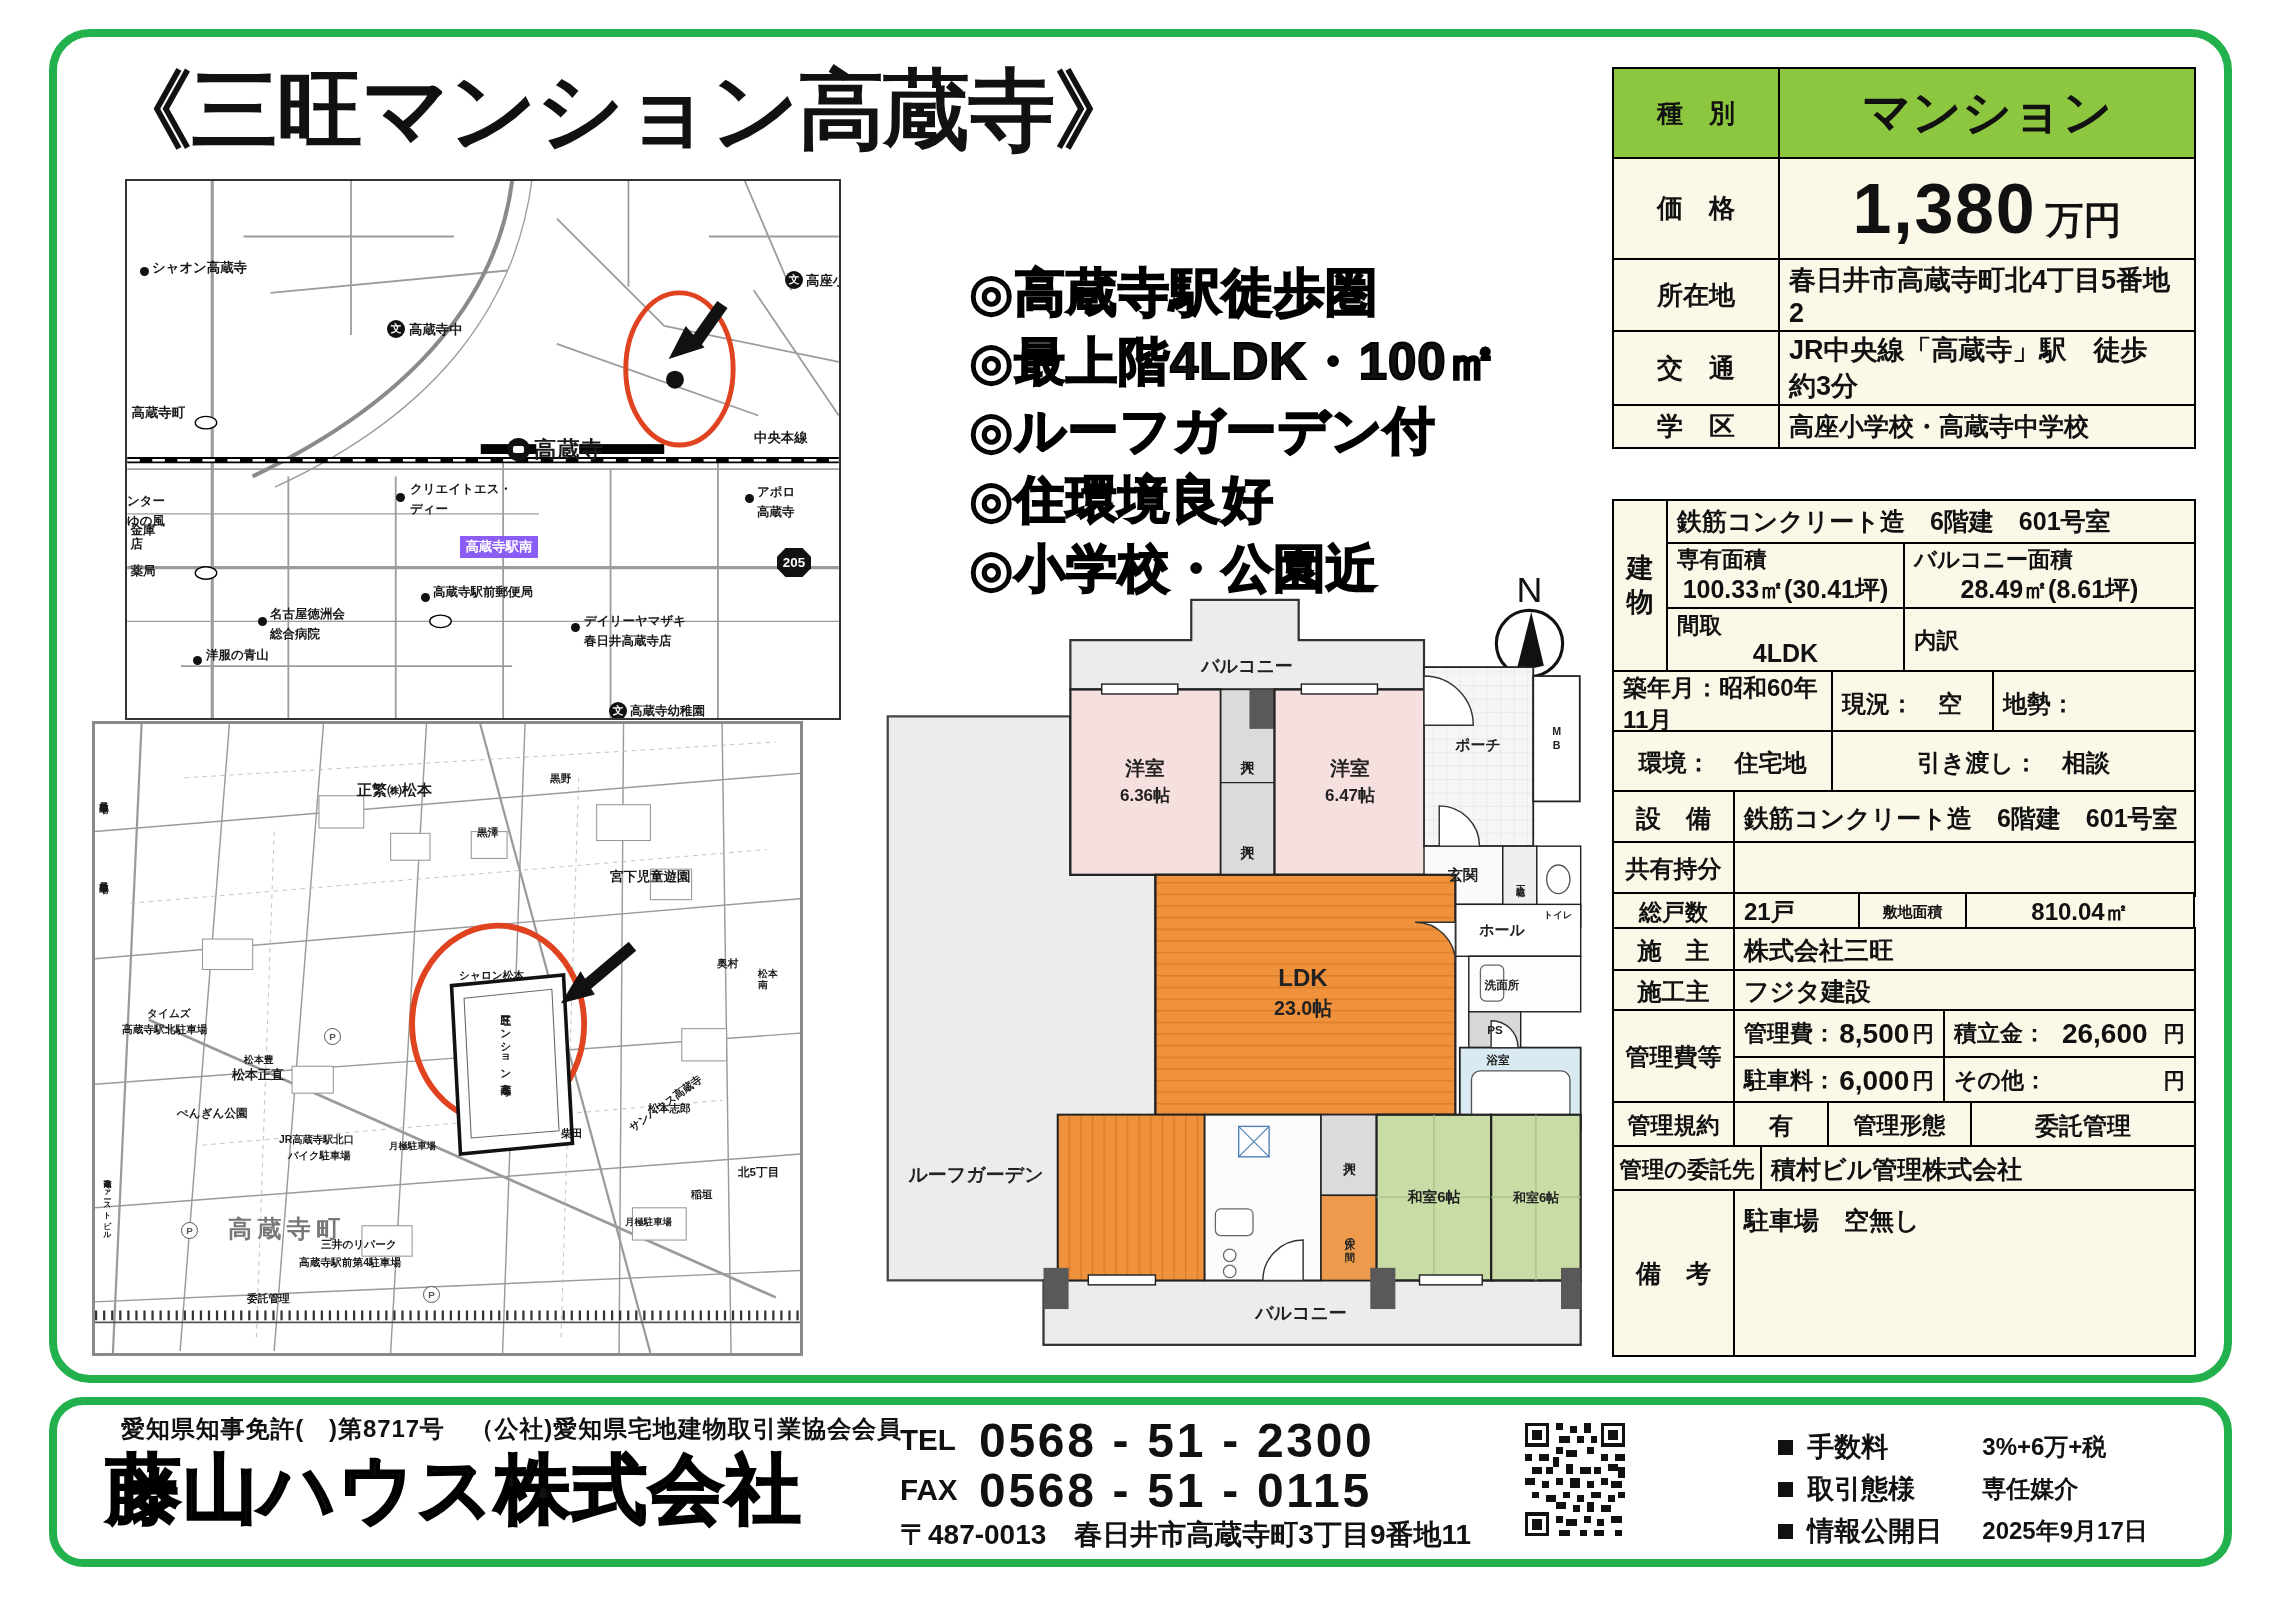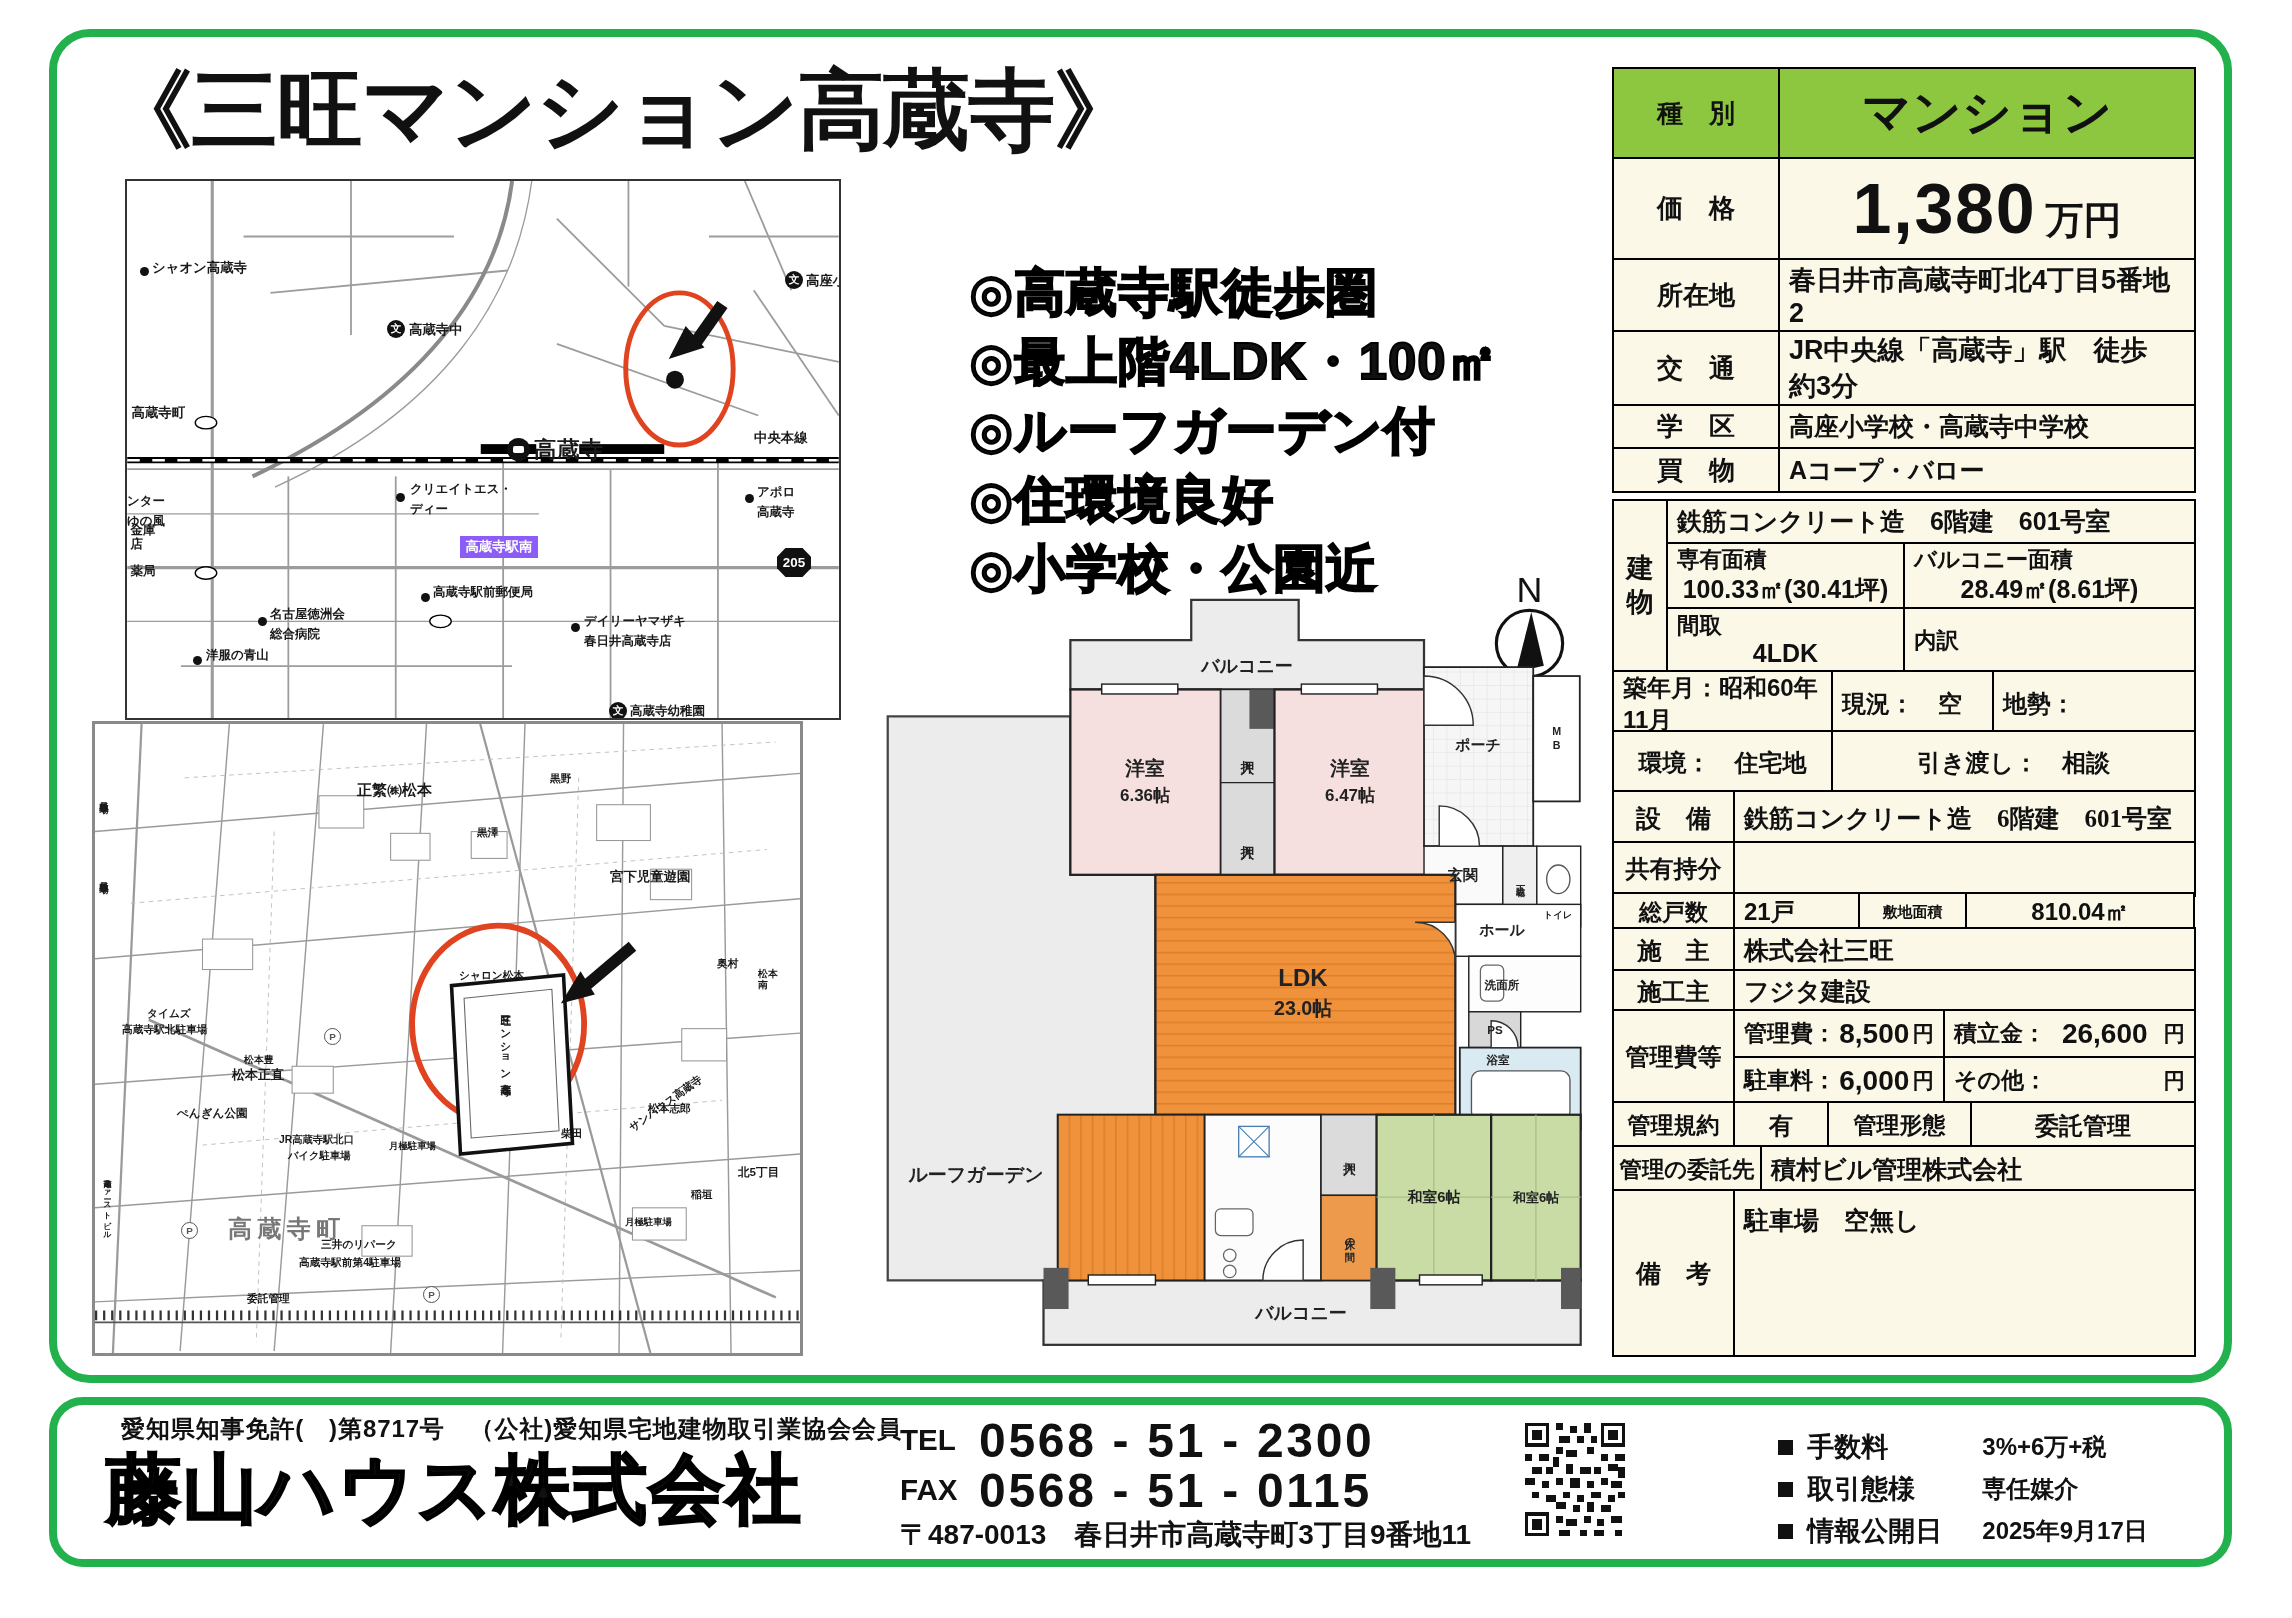--- a/index.html
+++ b/index.html
@@ -402,24 +402,20 @@
     <td style="font-size:27px;">春日井市高蔵寺町北4丁目5番地2</td>
   </tr>
   <tr style="height:63px;">
     <td class="lab">交　通</td>
     <td style="font-size:27px;">JR中央線「高蔵寺」駅　徒歩　約3分</td>
   </tr>
   <tr style="height:43px;">
     <td class="lab">学　区</td>
     <td style="font-size:25px;">高座小学校・高蔵寺中学校</td>
   </tr>
-  <tr style="height:44px;">
-    <td class="lab">買　物</td>
-    <td style="font-size:25px;">Aコープ・バロー</td>
-  </tr>
 </tbody>
   </table>
 
 <table class="abs spec tblB" style="width:582px;">
   <colgroup>
       <col style="width:54px;">
       <col style="width:237px;">
       <col style="width:291px;">
     </colgroup>
   <tbody>
@@ -475,21 +471,21 @@
     <td style="font-size:24px;">引き渡し：　相談</td>
   </tr>
 </tbody>
   </table>
 <table class="abs spec rowtbl" style="top:790px;width:582px;">
   <colgroup>
       <col style="width:121px;">
       <col style="width:461px;">
     </colgroup>
   <tbody>
-      <tr style="height:54px;font-family:Liberation Serif, serif;">
+      <tr style="height:54px;">
     <td class="lab" style="font-size:25px;">設　備</td>
     <td style="font-size:25px;">鉄筋コンクリート造　6階建　601号室</td>
   </tr>
 </tbody>
   </table>
 <table class="abs spec rowtbl" style="top:841px;width:582px;">
   <colgroup>
       <col style="width:121px;">
       <col style="width:461px;">
     </colgroup>

